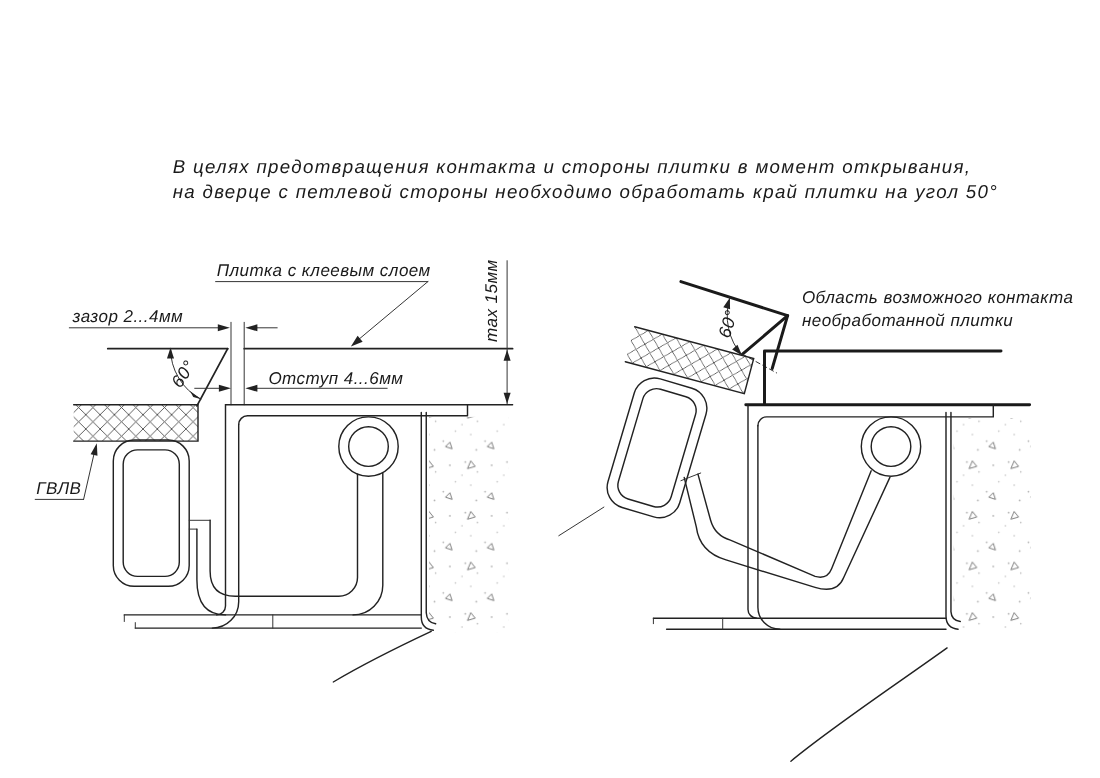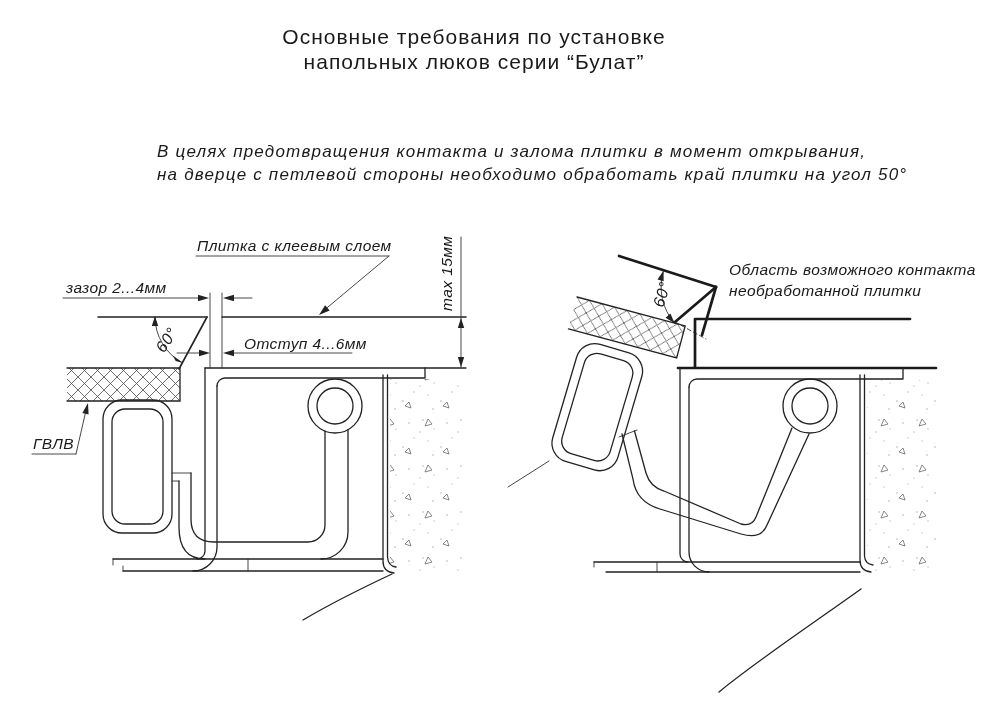--- a/index.html
+++ b/index.html
@@ -17,27 +17,23 @@
   .ln-thick{stroke:#1a1a1a;stroke-width:2.7;fill:none;stroke-linecap:round;}
   .ln-med{stroke:#222;stroke-width:1.6;fill:none;stroke-linecap:round;}
   .ln-thin{stroke:#333;stroke-width:0.9;fill:none;stroke-linecap:round;}
   .arr{fill:#222;stroke:none;}
 </style>
 </head>
 <body>
 
 <div class="page">
 
-  <div class="title">
-    <div>Основные требования по установке</div>
-    <div>напольных люков серии “Булат”</div>
-  </div>
 
   <div class="intro">
-    <div>В целях предотвращения контакта и залома плитки в момент открывания,</div>
+    <div>В целях предотвращения контакта и стороны плитки в момент открывания,</div>
     <div>на дверце с петлевой стороны необходимо обработать край плитки на угол 50°</div>
   </div>
 
   <svg width="1000" height="707" viewBox="0 0 1000 707">
     <defs>
       <pattern id="xh" width="13" height="13" patternUnits="userSpaceOnUse">
         <path d="M0,0 L13,13 M13,0 L0,13" stroke="#4a4a4a" stroke-width="0.8" fill="none"></path>
       </pattern>
       <pattern id="conc" width="38" height="46" patternUnits="userSpaceOnUse">
         <circle cx="5" cy="6" r="0.8" fill="#b0b0b0"></circle>

